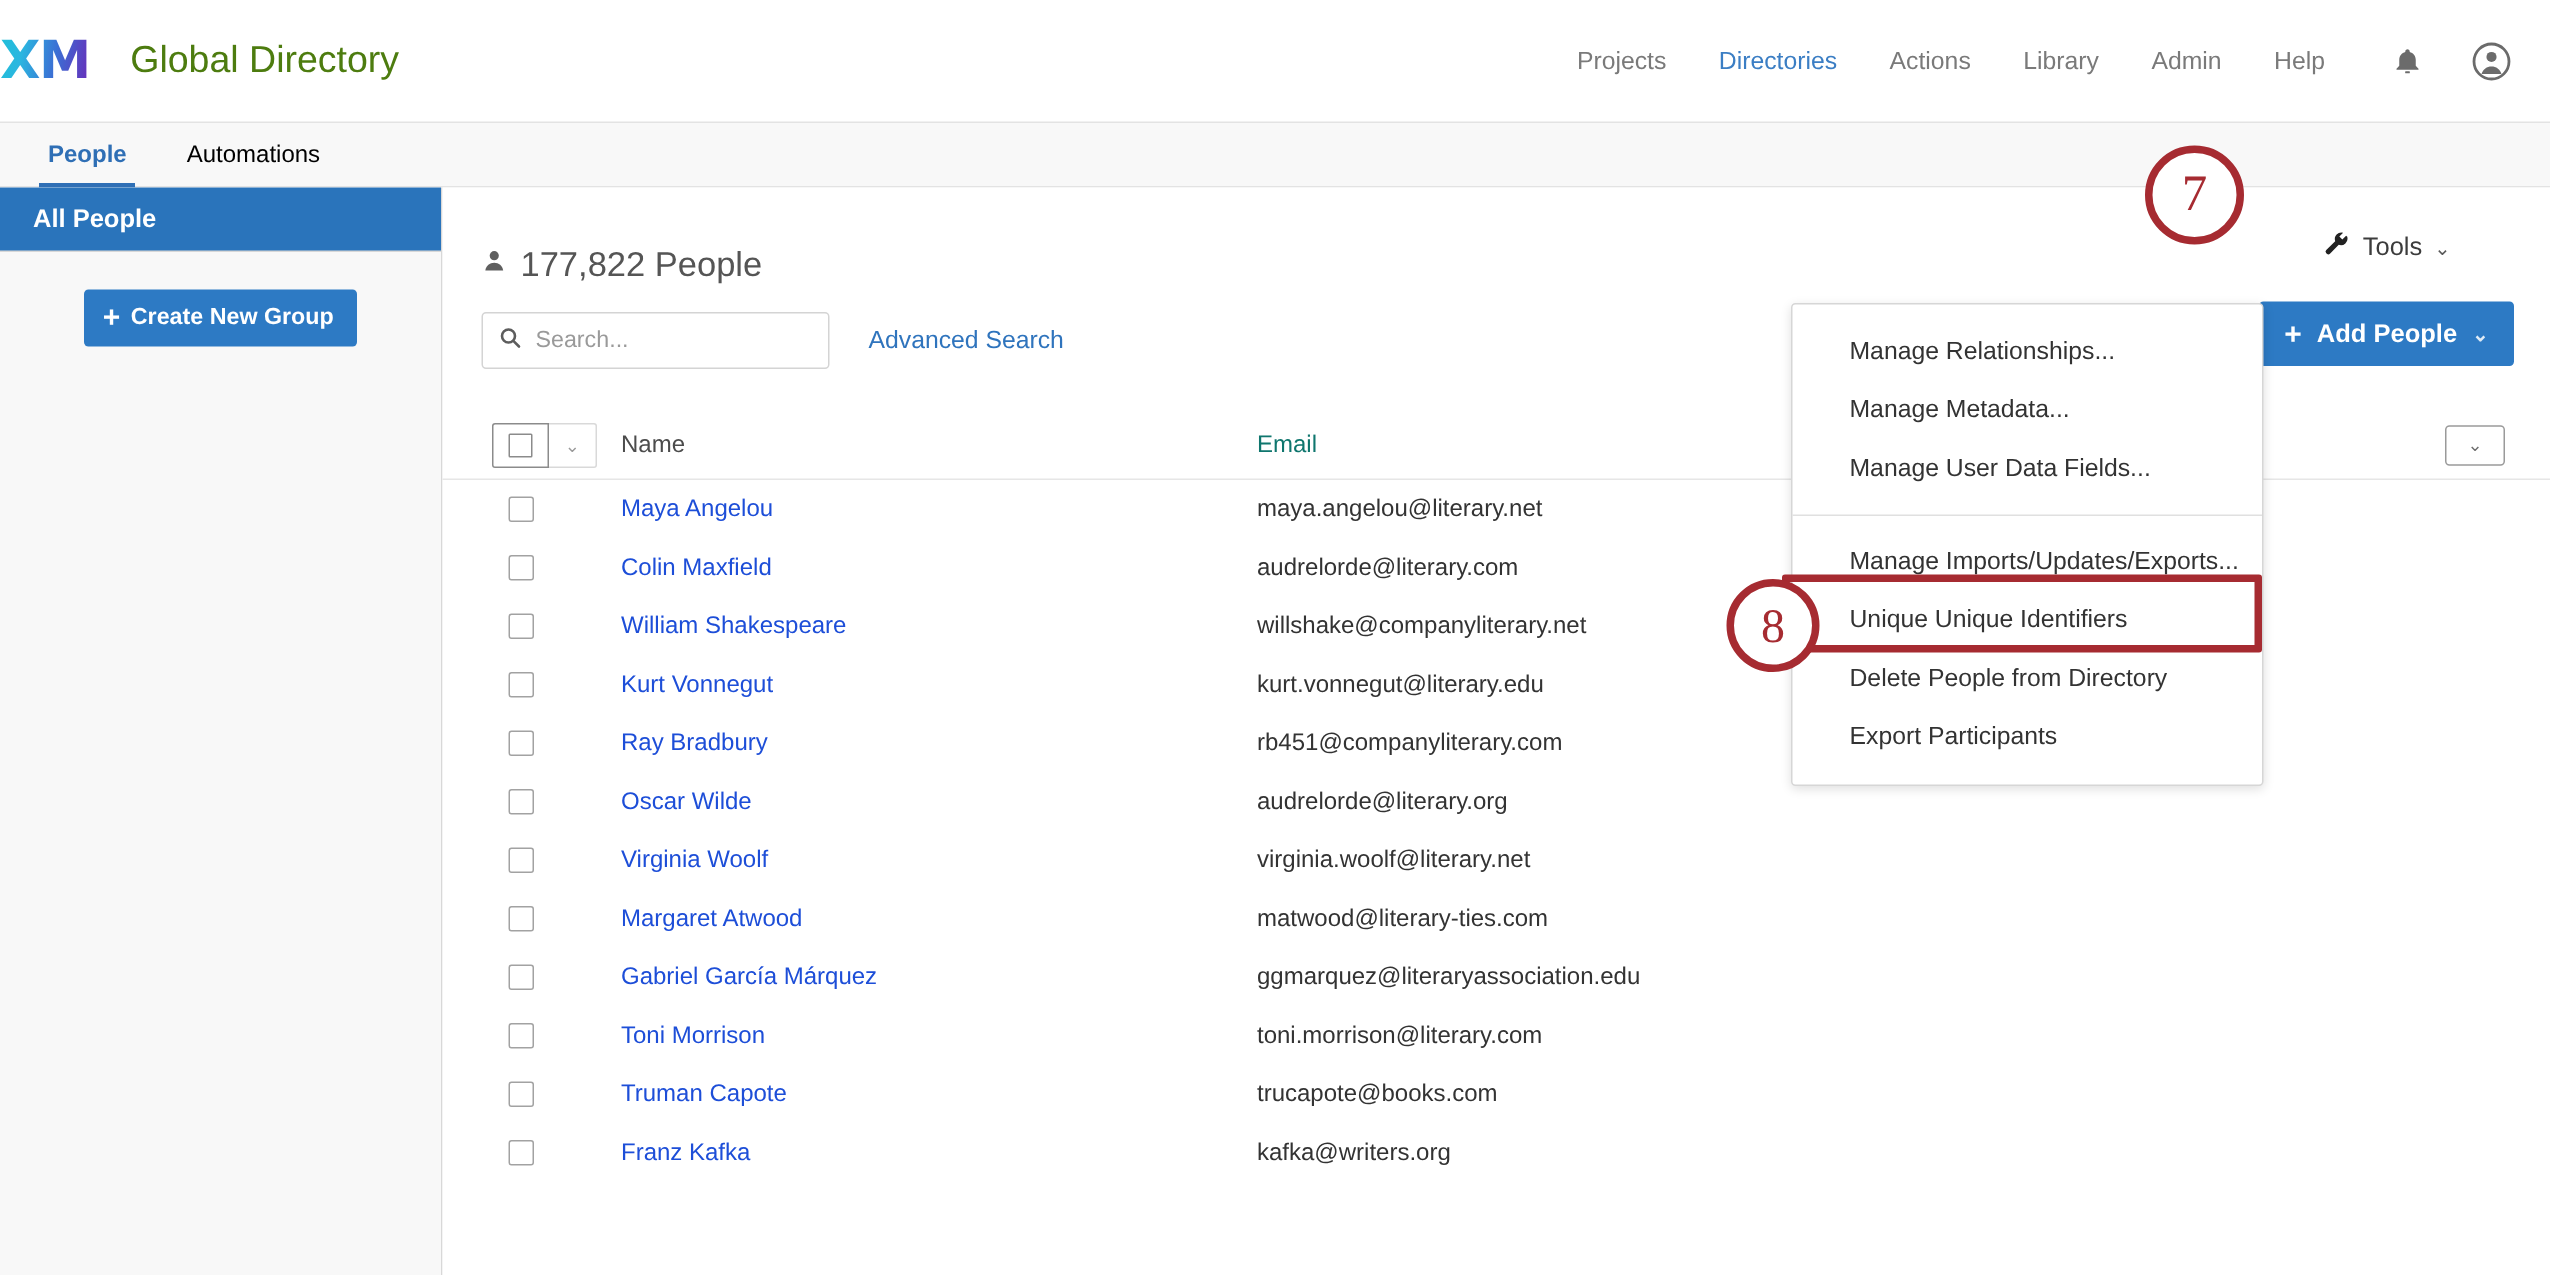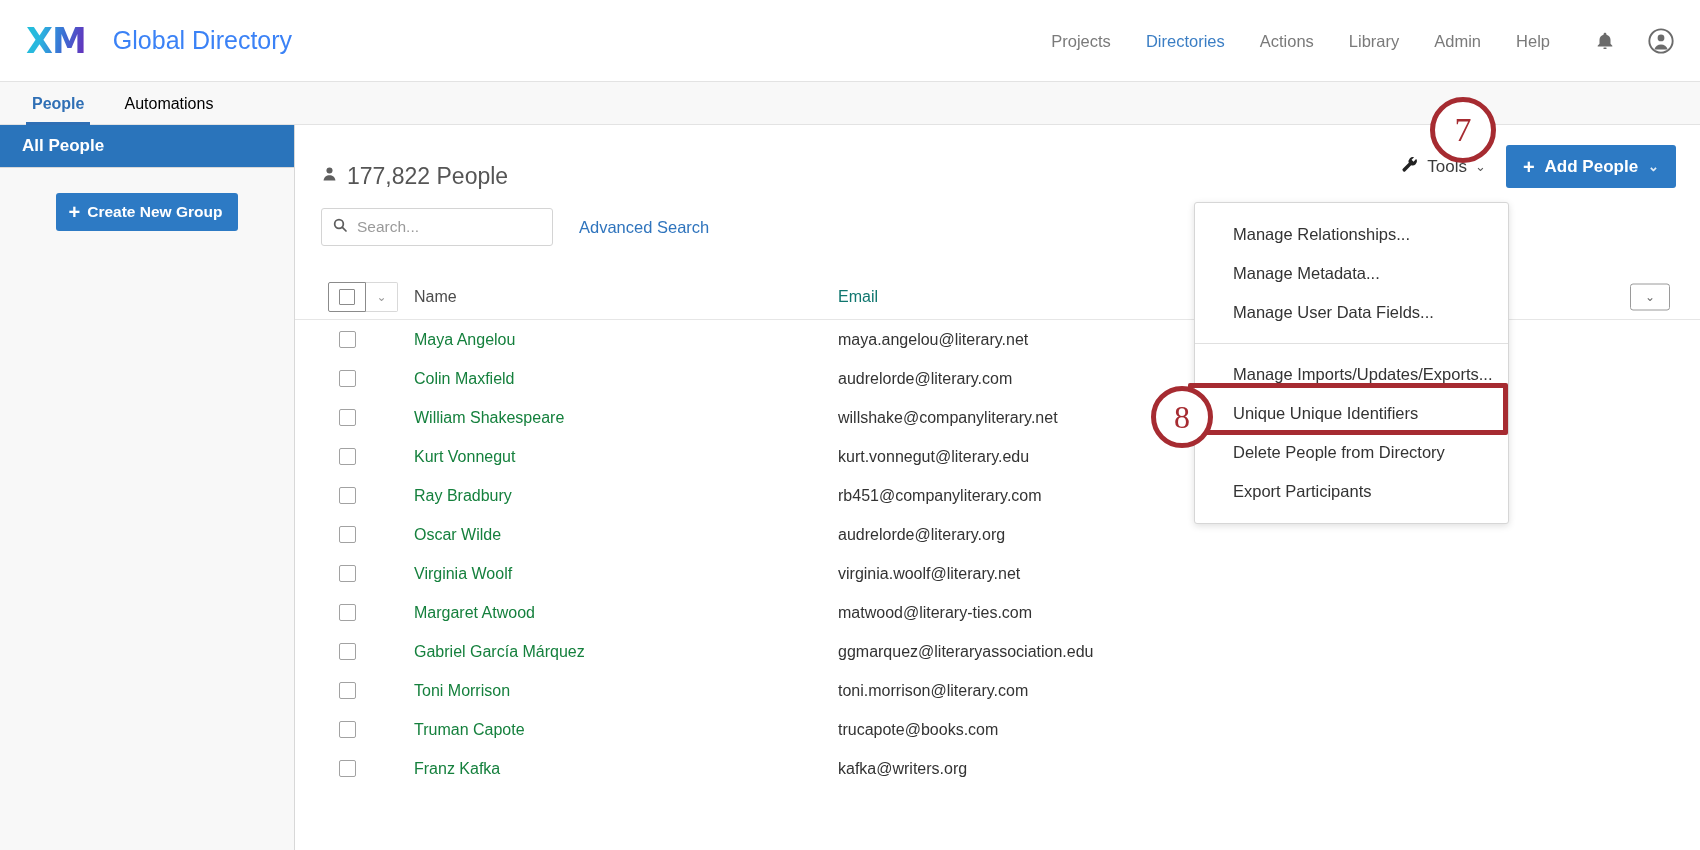--- a/index.html
+++ b/index.html
@@ -10,30 +10,30 @@
     overflow: hidden;
   }
   .app { position: relative; width: 1700px; height: 850px; }
 
   
   .topbar {
     position: absolute; top: 0; left: 0; width: 1700px; height: 82px;
     background: #ffffff; border-bottom: 1px solid #e3e3e3;
     display: flex; align-items: center;
   }
-  .logo-wrap { margin-left: 26px; display: flex; align-items: center; }
+  .logo-wrap { display: flex; align-items: center; }
   .xm-logo {
     font-size: 35px; font-weight: bold; letter-spacing: -1px;
     background: linear-gradient(100deg, #1fc0d8 0%, #2bb6e0 25%, #3b6fd4 60%, #6b29b8 100%);
     -webkit-background-clip: text; background-clip: text;
     -webkit-text-fill-color: transparent; color: #2b74c4;
     font-family: "DejaVu Sans", sans-serif;
   }
   .app-title {
-    margin-left: 27px; font-size: 25px; color: #3b82f6; font-weight: 400;
+    margin-left: 27px; font-size: 25px; color: #4d7c0f; font-weight: 400;
   }
   .topnav {
     position: absolute; right: 150px; top: 0; height: 82px;
     display: flex; align-items: center; gap: 35px;
   }
   .topnav a {
     font-size: 16.5px; color: #7a7a7a; text-decoration: none; white-space: nowrap;
   }
   .topnav a.active { color: #3b7ec4; }
   .topicons {
@@ -83,21 +83,21 @@
   .main { position: absolute; top: 125px; left: 295px; width: 1405px; height: 725px; background: #fff; }
   .content-header {
     display: flex; align-items: center; padding: 27px 0 0 26px; position: relative; height: 75px;
   }
   .people-count {
     font-size: 23px; color: #555; display: flex; align-items: center; gap: 9px;
   }
   .person-glyph { font-size: 23px; color: #666; }
 
   .tools-area {
-    position: absolute; right: 24px; top: 20px; display: flex; align-items: center; gap: 16px;
+    position: absolute; right: 24px; top: 20px; display: flex; align-items: center; gap: 16px; flex-direction: column;
   }
   .tools-btn {
     display: flex; align-items: center; gap: 8px; background: none; border: none;
     font-size: 17px; color: #3c3c3c; cursor: pointer; padding: 8px 4px;
     font-family: "Liberation Sans", sans-serif;
   }
   .add-people-btn {
     background: #2d7ac4; color: #fff; border: none; border-radius: 3px;
     height: 43px; padding: 0 17px; font-size: 17px; font-weight: bold;
     display: flex; align-items: center; gap: 10px; cursor: pointer;
@@ -143,21 +143,21 @@
     color: #6d6d6d; font-size: 12px; cursor: pointer;
   }
   .trow {
     display: flex; align-items: center; height: 39px; padding-left: 26px;
   }
   .td-cb { width: 70px; margin-left: 7px; display: flex; align-items: center; }
   .td-cb i {
     display: block; width: 17px; height: 17px; border: 1px solid #a2a2a2;
     border-radius: 2px; background: #fff; cursor: pointer; margin-left: 11px;
   }
-  .td-name { width: 440px; padding-left: 16px; font-size: 16px; color: #15803d; }
+  .td-name { width: 440px; padding-left: 16px; font-size: 16px; color: #1d4ed8; }
   .td-email { font-size: 16px; color: #333; }
 
   
   .tools-menu {
     position: absolute; left: 1194px; top: 202px; width: 315px;
     background: #fff; border: 1px solid #d6d6d6; border-radius: 3px;
     box-shadow: 0 2px 7px rgba(0,0,0,.13); z-index: 40;
     padding: 12px 0 12px 0;
   }
   .menu-item {

